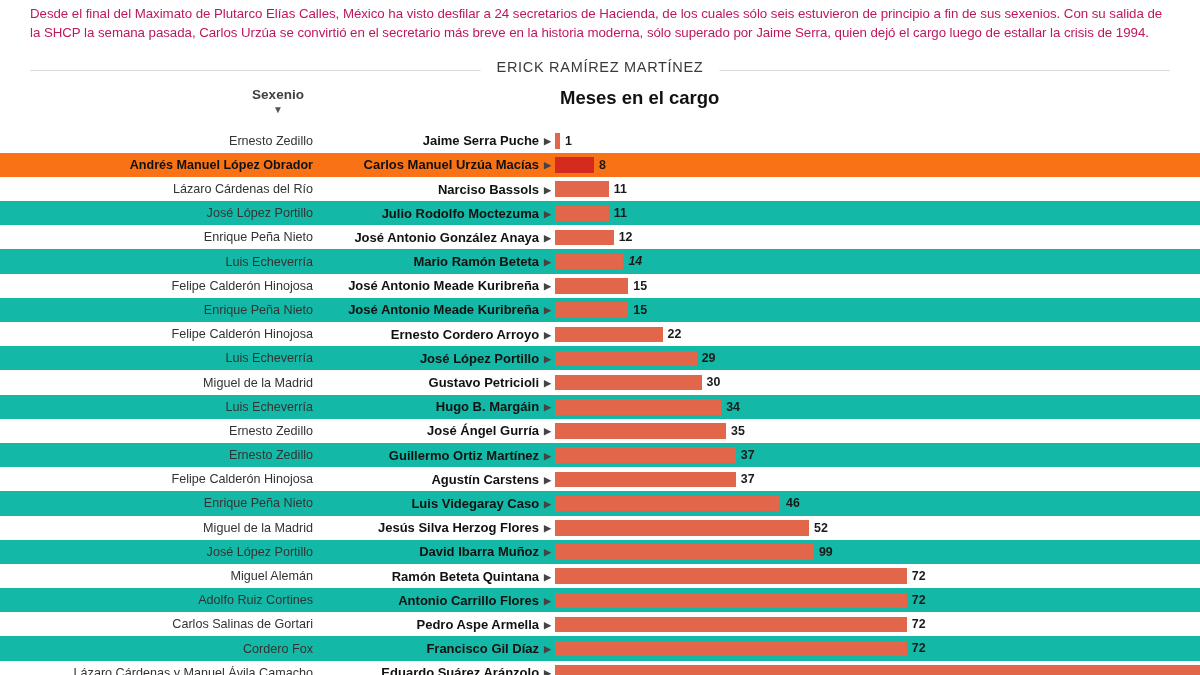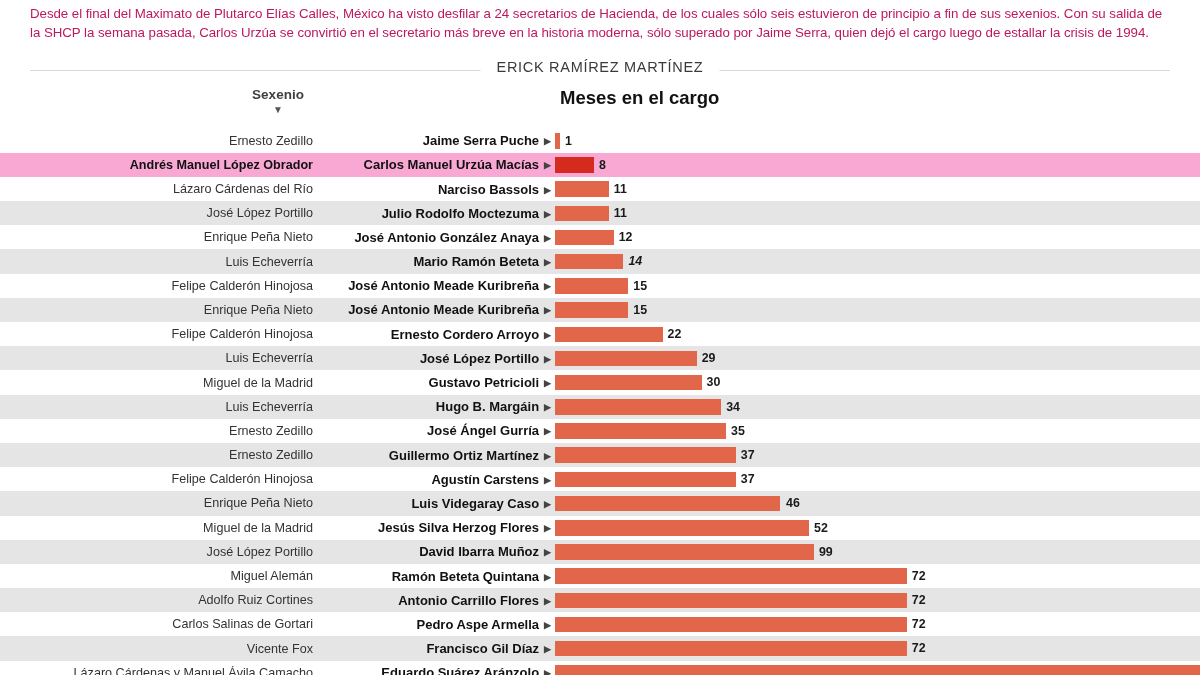--- a/index.html
+++ b/index.html
@@ -96,22 +96,22 @@
     position: relative;
     margin-top: 2px;
     width: 1200px;
   }
   .row {
     position: relative;
     height: 24.2px;
     display: flex;
     align-items: center;
   }
-  .row.alt { background: #e5e5e5; }
-  .row.hl  { background: #f9a8d4; }
+  .row.alt { background: #14b8a6; }
+  .row.hl  { background: #f97316; }
 
   .col-sexenio {
     width: 325px;
     flex: 0 0 325px;
     text-align: right;
     padding-right: 12px;
     box-sizing: border-box;
     font-size: 12.6px;
     color: #333;
     white-space: nowrap;
@@ -369,21 +369,21 @@
       </div>
       <div class="row">
         <div class="col-sexenio">Carlos Salinas de Gortari</div>
         <div class="col-name"><span>Pedro Aspe Armella</span><span class="name-caret">▶</span></div>
         <div class="col-bar">
           <div class="bar" style="width: 351.818px;"></div>
           <div class="bar-val" style="left: 356.818px;">72</div>
         </div>
       </div>
       <div class="row alt">
-        <div class="col-sexenio">Vicente Fox</div>
+        <div class="col-sexenio">Cordero Fox</div>
         <div class="col-name"><span>Francisco Gil Díaz</span><span class="name-caret">▶</span></div>
         <div class="col-bar">
           <div class="bar" style="width: 351.818px;"></div>
           <div class="bar-val" style="left: 356.818px;">72</div>
         </div>
       </div>
       <div class="row">
         <div class="col-sexenio">Lázaro Cárdenas y Manuel Ávila Camacho</div>
         <div class="col-name"><span>Eduardo Suárez Aránzolo</span><span class="name-caret">▶</span></div>
         <div class="col-bar">

